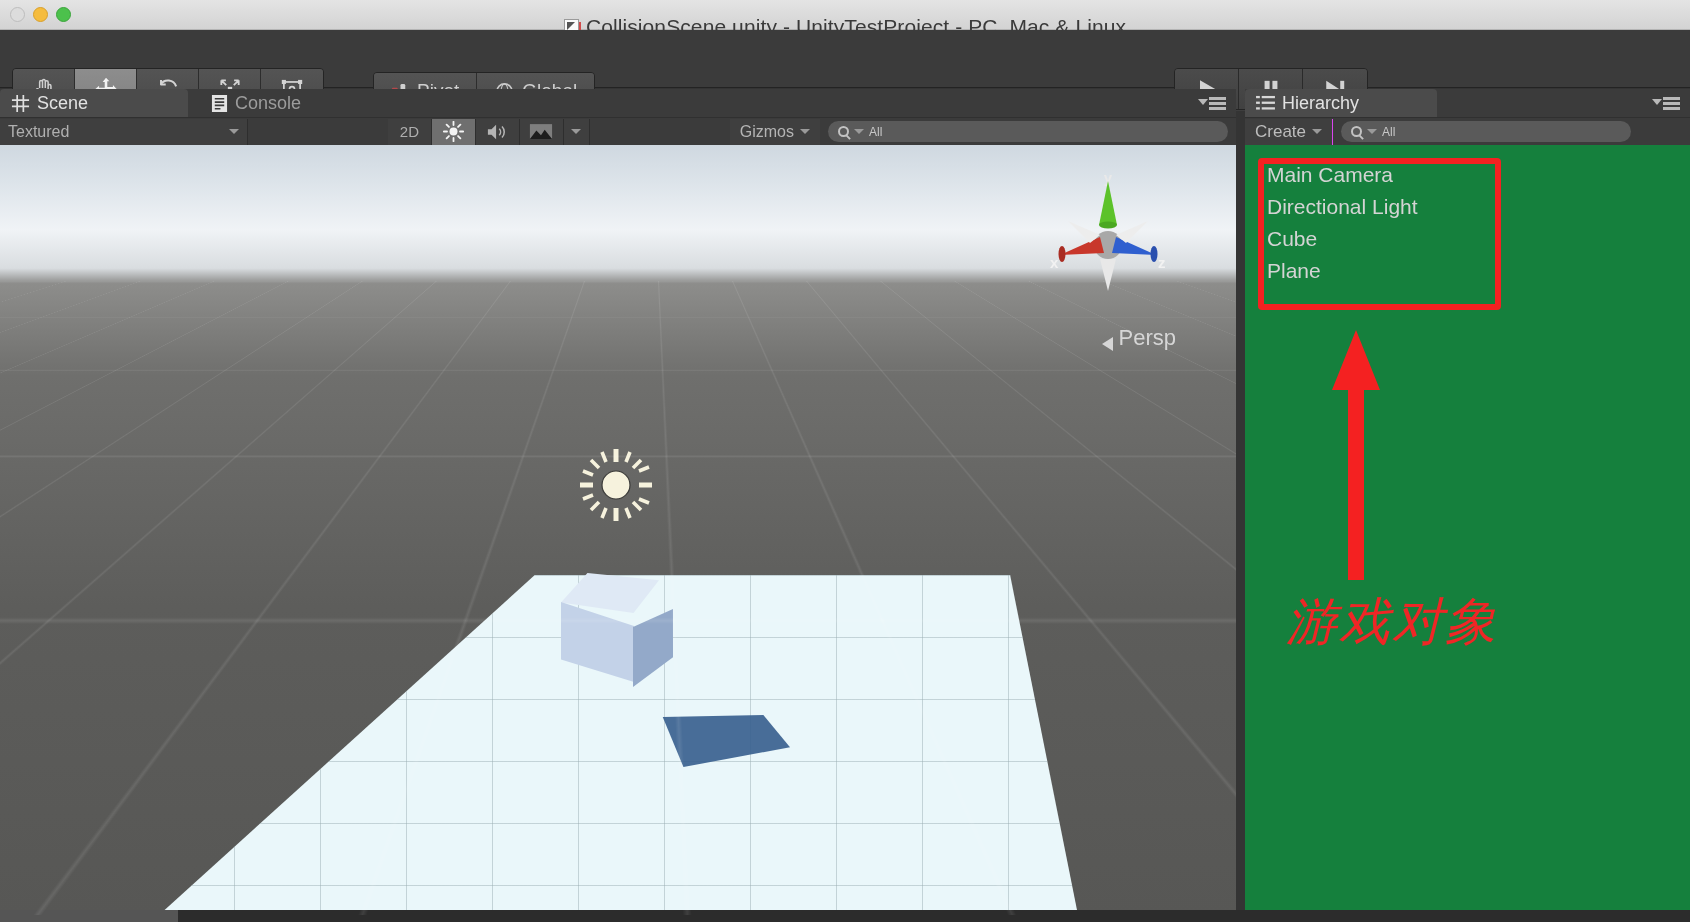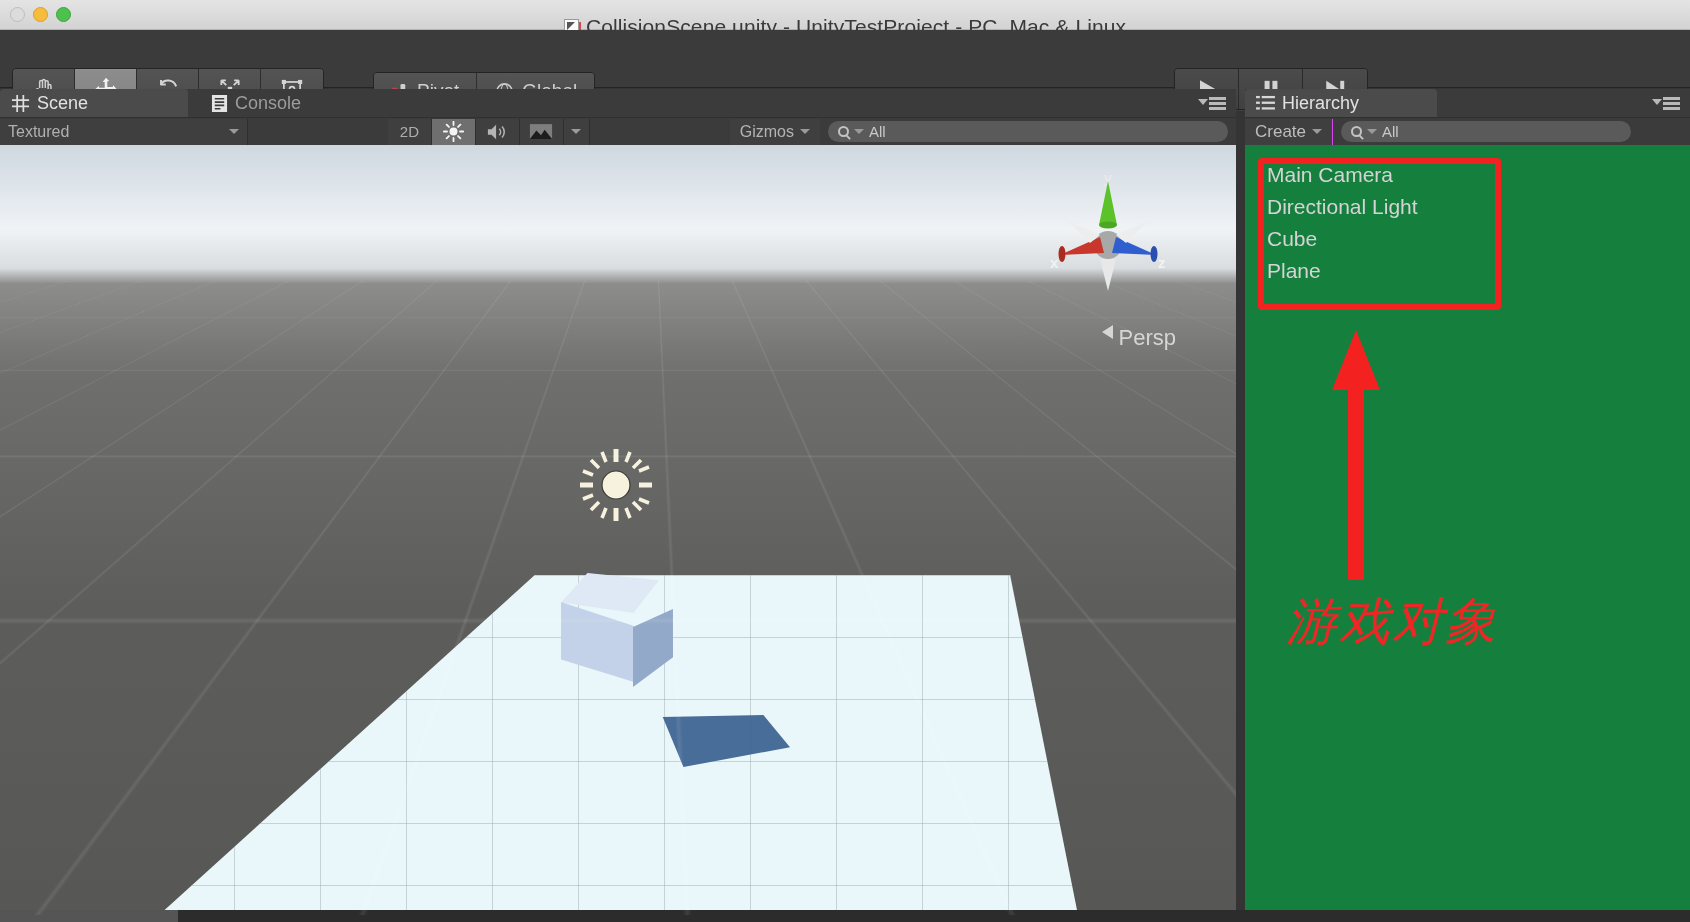--- a/index.html
+++ b/index.html
@@ -142,21 +142,21 @@
   .sbtn.on { background: #6f6f6f; color: #f0f0f0; }
   .spacer { flex: 1; background: #3b3b3b; height: 26px; }
   .gizmo-btn {
     height: 26px; padding: 0 10px; background: #3f3f3f;
     display: flex; align-items: center; color: #b4b4b4; font-size: 16px;
   }
   .searchfield {
     height: 21px; width: 400px; margin: 0 8px;
     background: #5a5a5a; border-radius: 11px;
     display: flex; align-items: center; padding: 0 10px; gap: 5px;
-    color: #c8c8c8; font-size: 15px;
+    color: #c8c8c8; font-size: 12px;
   }
   .magni {
     width: 11px; height: 11px; border: 2px solid #c3c3c3; border-radius: 50%;
     position: relative; flex: none;
   }
   .magni::after {
     content: ""; position: absolute; right: -4px; bottom: -3px;
     width: 6px; height: 2px; background: #c3c3c3; transform: rotate(45deg);
   }
 
@@ -211,21 +211,21 @@
     position: absolute; left: 633px; top: 464px; width: 40px; height: 78px;
     background: #93a9c9;
     clip-path: polygon(0% 23%, 100% 0%, 100% 62%, 0% 100%);
   }
 
   .light-gizmo { position: absolute; left: 576px; top: 300px; width: 80px; height: 80px; }
 
   .axis-gizmo { position: absolute; right: 58px; top: 22px; width: 140px; height: 135px; }
   .persp-label {
     position: absolute; right: 60px; top: 180px;
-    color: #d6d6d6; font-size: 22px; display: flex; align-items: flex-start; gap: 6px;
+    color: #d6d6d6; font-size: 22px; display: flex; align-items: flex-end; gap: 6px;
   }
   .persp-caret {
     width: 0; height: 0;
     border-top: 7px solid transparent; border-bottom: 7px solid transparent;
     border-right: 11px solid #d6d6d6;
   }
 
   
   .hier-panel {
     position: absolute; left: 1245px; top: 89px; width: 445px; height: 833px;

